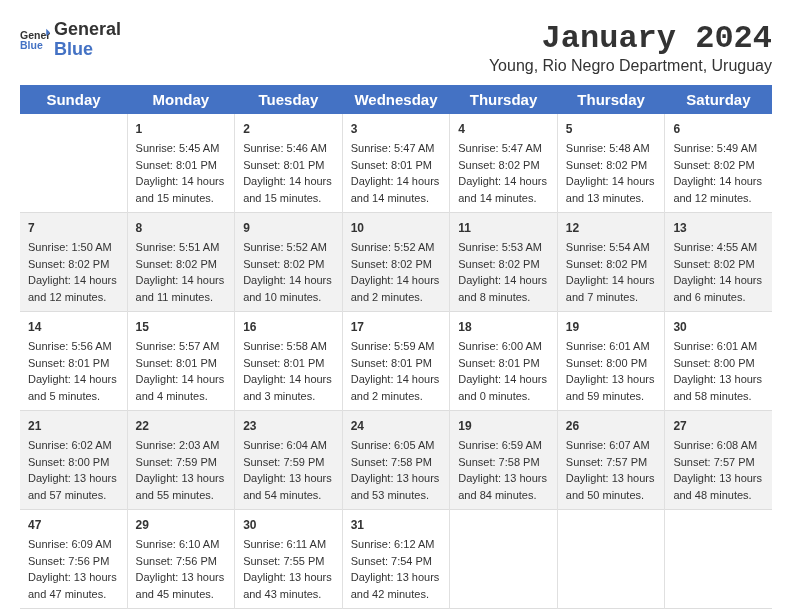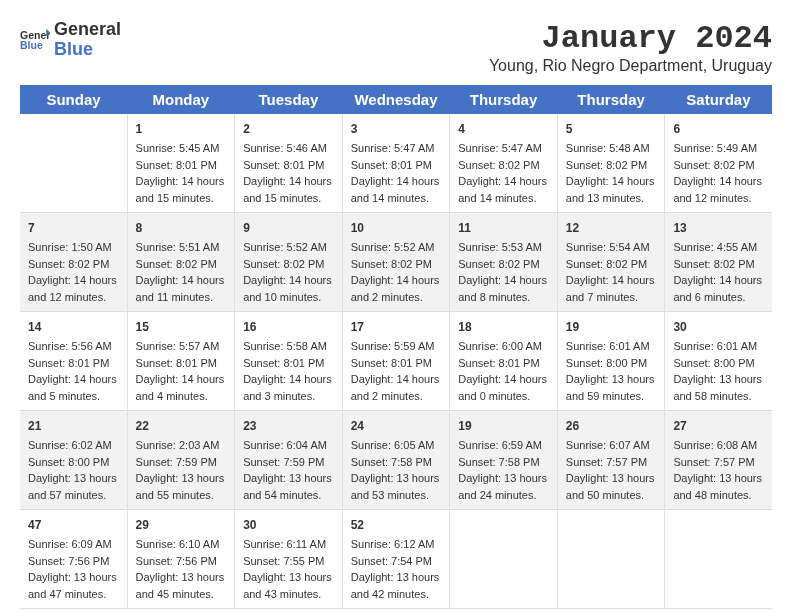--- a/index.html
+++ b/index.html
@@ -296,21 +296,21 @@
           <div>Sunrise: 6:05 AM</div>
           <div>Sunset: 7:58 PM</div>
           <div>Daylight: 13 hours</div>
           <div>and 53 minutes.</div>
         </td>
         <td>
           <span class="day-num">19</span>
           <div>Sunrise: 6:59 AM</div>
           <div>Sunset: 7:58 PM</div>
           <div>Daylight: 13 hours</div>
-          <div>and 24 minutes.</div>
+          <div>and 84 minutes.</div>
         </td>
         <td>
           <span class="day-num">26</span>
           <div>Sunrise: 6:07 AM</div>
           <div>Sunset: 7:57 PM</div>
           <div>Daylight: 13 hours</div>
           <div>and 50 minutes.</div>
         </td>
         <td>
           <span class="day-num">27</span>
@@ -336,21 +336,21 @@
           <div>and 45 minutes.</div>
         </td>
         <td>
           <span class="day-num">30</span>
           <div>Sunrise: 6:11 AM</div>
           <div>Sunset: 7:55 PM</div>
           <div>Daylight: 13 hours</div>
           <div>and 43 minutes.</div>
         </td>
         <td>
-          <span class="day-num">52</span>
+          <span class="day-num">31</span>
           <div>Sunrise: 6:12 AM</div>
           <div>Sunset: 7:54 PM</div>
           <div>Daylight: 13 hours</div>
           <div>and 42 minutes.</div>
         </td>
         <td></td>
         <td></td>
         <td></td>
       </tr>
     </tbody>

